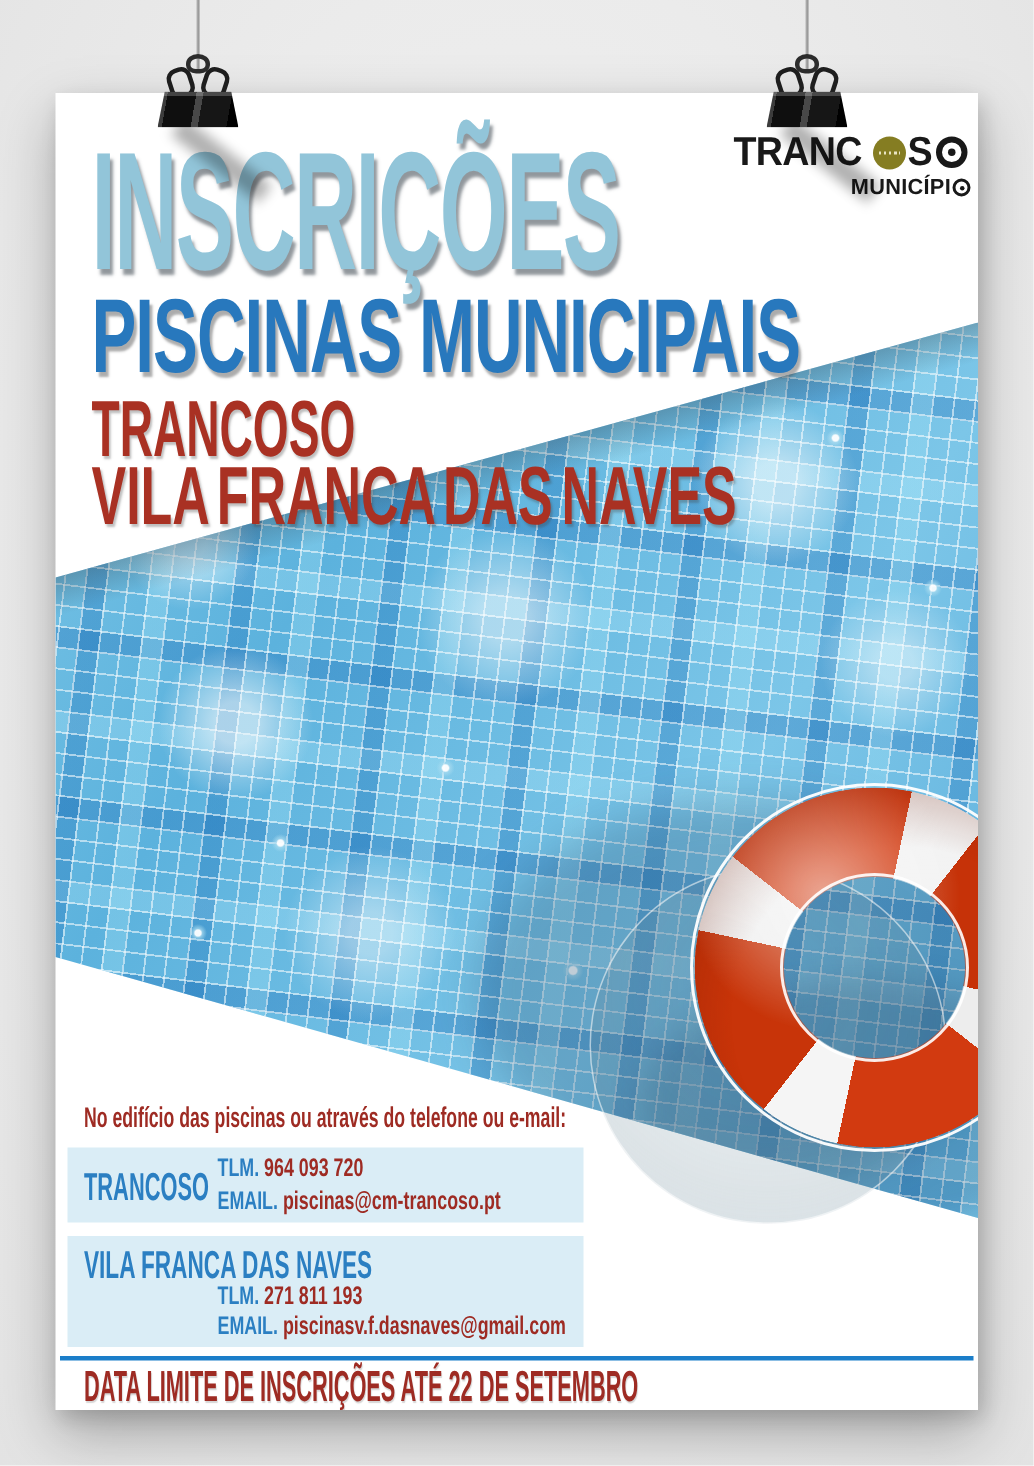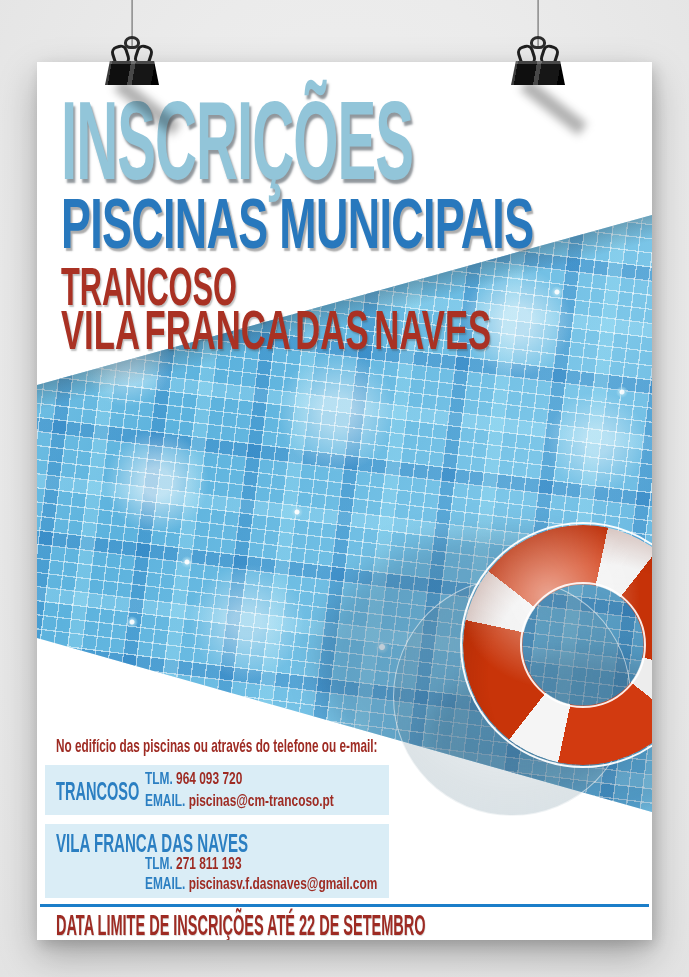--- a/index.html
+++ b/index.html
@@ -151,20 +151,38 @@
 
     <div class="glass-circle"></div>
 
     <div class="buoy">
       <div class="buoy-rim"></div>
       <div class="buoy-ring"></div>
       <div class="buoy-shade"></div>
       <div class="buoy-hole-rim"></div>
     </div>
 
+    <div class="logo">
+      <div class="logo-l1">
+        <span class="txt">TRANC</span>
+        <span class="disc">
+            <i></i>
+          </span>
+        <span class="txt">S</span>
+        <span class="ring-o">
+            <i></i>
+          </span>
+      </div>
+      <div class="logo-l2">
+        <span>MUNICÍPI</span>
+        <span class="ring-o small">
+            <i></i>
+          </span>
+      </div>
+    </div>
 
     <div class="ttl t-main">INSCRIÇÕES</div>
     <div class="ttl t-sub">PISCINAS MUNICIPAIS</div>
     <div class="ttl t-loc1">TRANCOSO</div>
     <div class="ttl t-loc2">VILA FRANCA DAS NAVES</div>
 
     <div class="c-text intro">No edifício das piscinas ou através do telefone ou e-mail:</div>
 
     <div class="cbox b1"></div>
     <div class="c-text ename e1name">TRANCOSO</div>

